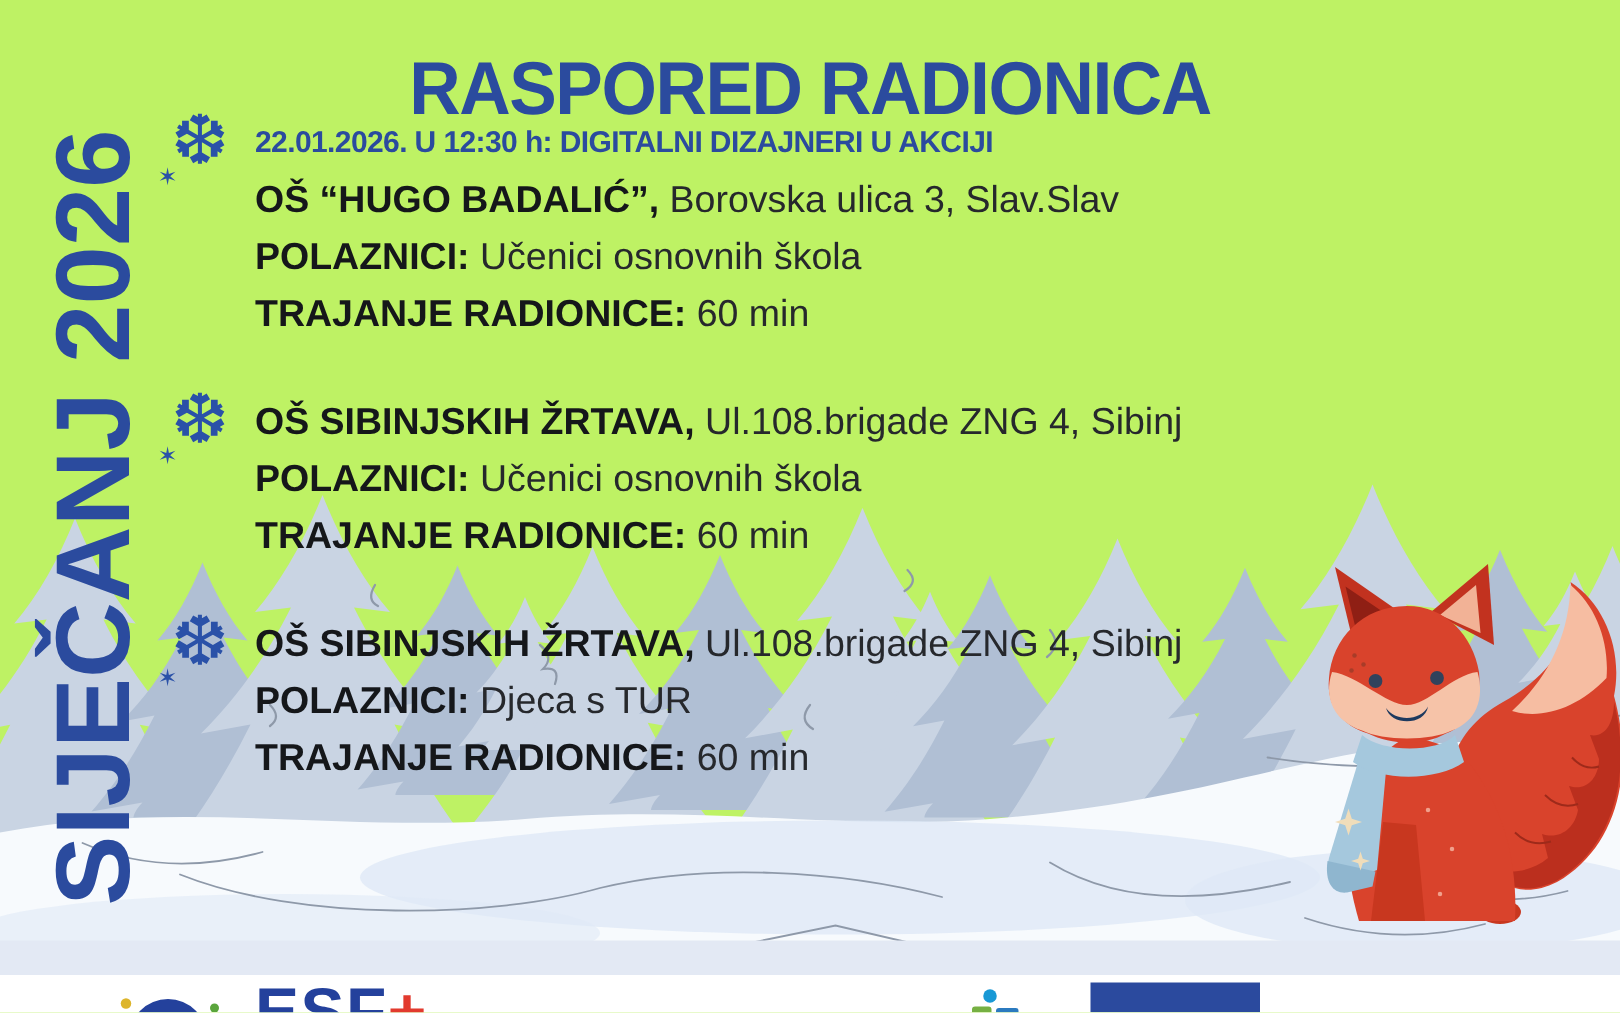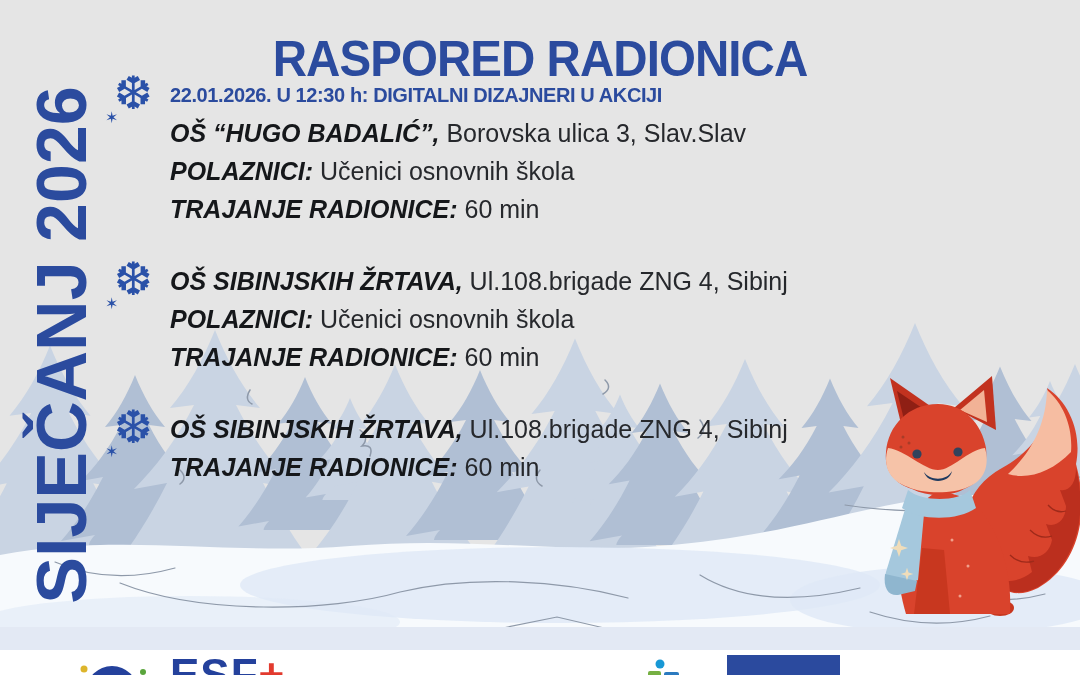--- a/index.html
+++ b/index.html
@@ -1,18 +1,18 @@
 <!DOCTYPE html>
 <html><head>
 <meta charset="utf-8">
 <style>
   html,body { margin:0; padding:0; background:#ffffff; }
   .poster {
     position:relative; width:1080px; height:675px; overflow:hidden;
-    background:#e5e5e5;
+    background:#bef264;
     font-family:"Liberation Sans", sans-serif;
   }
   svg.scene { position:absolute; left:0; top:0; z-index:0; }
 
   
   .title {
     position:absolute; left:0; top:-4px; width:1080px; text-align:center; z-index:2;
     color:#2b4b9e; font-size:50px; font-weight:bold; letter-spacing:-1px;
     transform:scaleX(0.95); transform-origin:center;
     white-space:nowrap;
@@ -24,21 +24,21 @@
     transform:translate(-50%,-50%) rotate(-90deg);
     color:#2b4b9e; font-size:70px; font-weight:bold; letter-spacing:0px;
     white-space:nowrap;
   }
 
   
   .entries { position:absolute; left:170px; top:76px; z-index:2; width:760px; }
   .entry { position:relative; margin-bottom:34px; }
   .line { font-size:25px; line-height:38px; color:#26282c; white-space:nowrap; }
   .date-line { font-size:20px; font-weight:800; color:#2b4b9e; letter-spacing:-0.4px; }
-  .b { font-weight:bold; color:#15171a;font-style:italic; }
+  .b { font-weight:bold; color:#15171a; }
   .flake {
     position:absolute; left:-56px; top:-8px; width:50px; height:54px;
     color:#2a51a8; font-size:46px; line-height:50px;
     font-family:"DejaVu Sans", sans-serif;
   }
   .flake .spark {
     position:absolute; left:-9px; bottom:-4px; font-style:normal;
     font-size:16px; line-height:16px; color:#2a51a8;
   }
 
@@ -177,20 +177,21 @@
     <section class="entry">
       <span class="flake"><span>❆</span><i class="spark">✶</i></span>
       <div class="line"><span class="b">OŠ SIBINJSKIH ŽRTAVA,</span> <span>Ul.108.brigade ZNG 4, Sibinj</span></div>
       <div class="line"><span class="b">POLAZNICI:</span> <span>Učenici osnovnih škola</span></div>
       <div class="line"><span class="b">TRAJANJE RADIONICE:</span> <span>60 min</span></div>
     </section>
 
     <section class="entry">
       <span class="flake"><span>❆</span><i class="spark">✶</i></span>
       <div class="line"><span class="b">OŠ SIBINJSKIH ŽRTAVA,</span> <span>Ul.108.brigade ZNG 4, Sibinj</span></div>
+      <div class="line"><span class="b">POLAZNICI:</span> <span>Djeca s TUR</span></div>
       <div class="line"><span class="b">TRAJANJE RADIONICE:</span> <span>60 min</span></div>
     </section>
 
   </main>
 
   <div class="band-blue"></div>
   <div class="band-white"></div>
 
   <svg class="footer-marks" width="1080" height="25" viewBox="0 650 1080 25">
 

